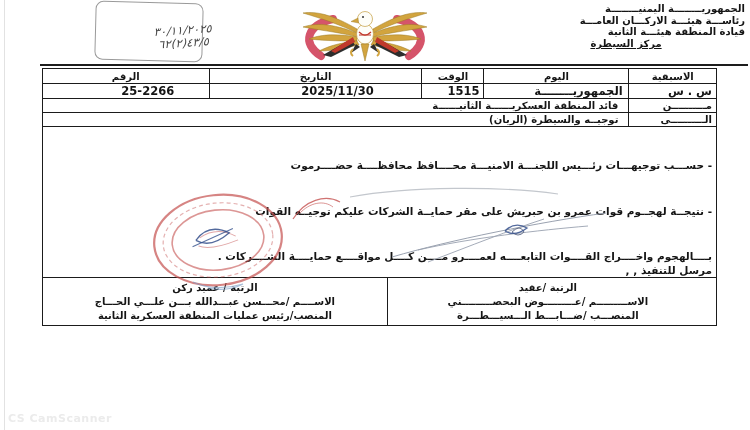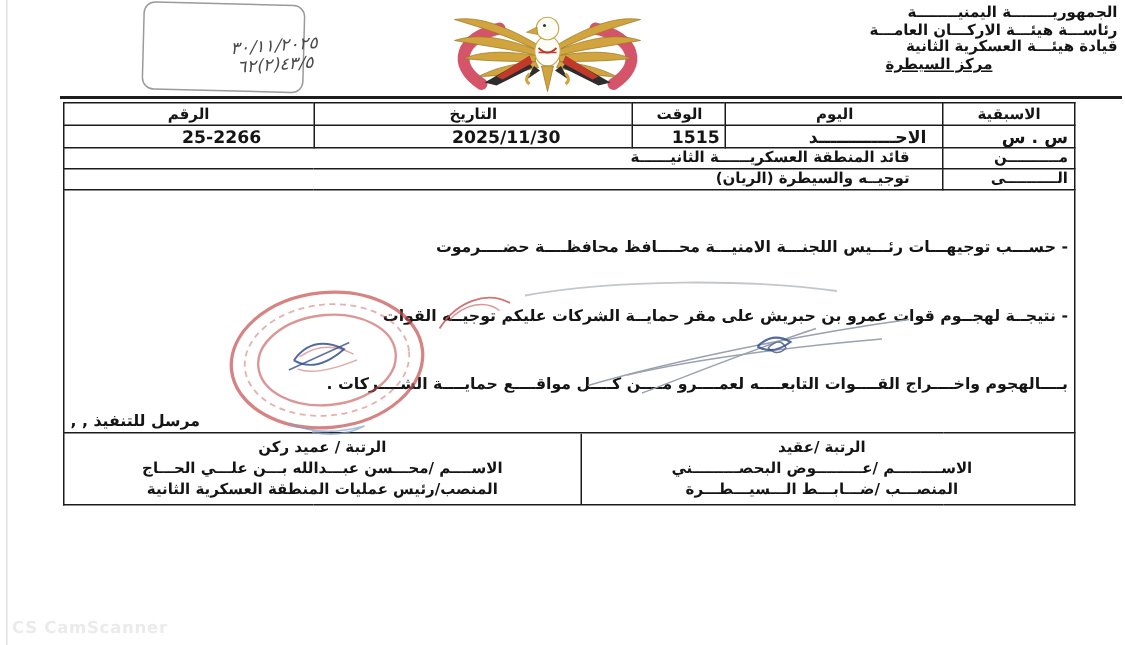--- a/index.html
+++ b/index.html
@@ -37,27 +37,27 @@
   .doc-table-wrap{position:absolute;top:68px;left:42px;width:675px;}
   table.doc{width:100%;border-collapse:collapse;direction:rtl;table-layout:fixed;}
   table.doc th,table.doc td{
     border:1.6px solid #1b1b1b;font-weight:700;color:#151515;
     padding:0 4px;white-space:nowrap;overflow:hidden;
   }
   tr.hdr th{height:14px;font-size:10px;text-align:center;font-weight:700;margin-top:28px;}
   tr.val td{height:14px;font-size:11.5px;text-align:center;padding-left:48px;}
   tr.meta td{height:13px;font-size:10px;}
   tr.meta td.lbl{text-align:right;}
-  tr.meta td.mval{text-align:right;padding-right:22px;}
+  tr.meta td.mval{text-align:right;padding-right:10px;}
   td.bodycell{
     height:76px;vertical-align:top;font-size:10.5px;line-height:13.6px;
     text-align:right;padding:3px 7px;white-space:normal;
   }
   .body-line{white-space:nowrap;overflow:hidden;margin-top:32px;}
-  .closing{margin-top:11px;text-align:left;white-space:nowrap;}
+  .closing{text-align:right;white-space:nowrap;}
   td.sigcell{padding:0;height:47px;vertical-align:top;}
   .sig-wrap{display:flex;direction:rtl;height:100%;}
   .sig-right{width:48.8%;border-left:1.6px solid #1b1b1b;}
   .sig-left{width:51.2%;}
   .sig-block{padding:3px 6px 0 2px;font-size:10px;line-height:13.6px;font-weight:700;text-align:center;direction:rtl;}
   .sig-line{white-space:nowrap;overflow:hidden;}
 
   
   .overlay{position:absolute;pointer-events:none;}
   #emblem-svg{left:293px;top:5px;}
@@ -72,21 +72,21 @@
 </style>
 </head>
 <body>
 
 <div class="page">
   <div class="scan-edge"></div>
 
   <div class="letterhead">
     <div class="lh-line">الجمهوريــــــــة اليمنيــــــــة</div>
     <div class="lh-line">رئاســـة هيئـــة الاركـــان العامـــة</div>
-    <div class="lh-line">قيادة هيئـــة العسكرية الثانية</div>
+    <div class="lh-line">قيادة المنطقة هيئـــة الثانية</div>
     <div class="lh-line motto">مركز السيطرة</div>
   </div>
 
   <div class="hand-box"></div>
   <div class="hand-note">
     <div>٣٠/١١/٢٠٢٥</div>
     <div>٤٣/٥(٢)٦٢</div>
   </div>
 
   <svg id="emblem-svg" class="overlay" width="145" height="57" viewBox="0 0 145 57">
@@ -142,21 +142,21 @@
       <tbody>
           <tr class="hdr">
         <th>الاسبقية</th>
         <th>اليوم</th>
         <th>الوقت</th>
         <th>التاريخ</th>
         <th>الرقم</th>
       </tr>
       <tr class="val">
         <td>س . س</td>
-        <td>الاحـــــــــــــد</td>
+        <td>الجمهوريــــــــة</td>
         <td>1515</td>
         <td>2025/11/30</td>
         <td>25-2266</td>
       </tr>
       <tr class="meta">
         <td class="lbl">مــــــــــن</td>
         <td class="mval" colspan="4">قائد المنطقة العسكريــــــة الثانيــــــة</td>
       </tr>
       <tr class="meta">
         <td class="lbl">الــــــــــى</td>

